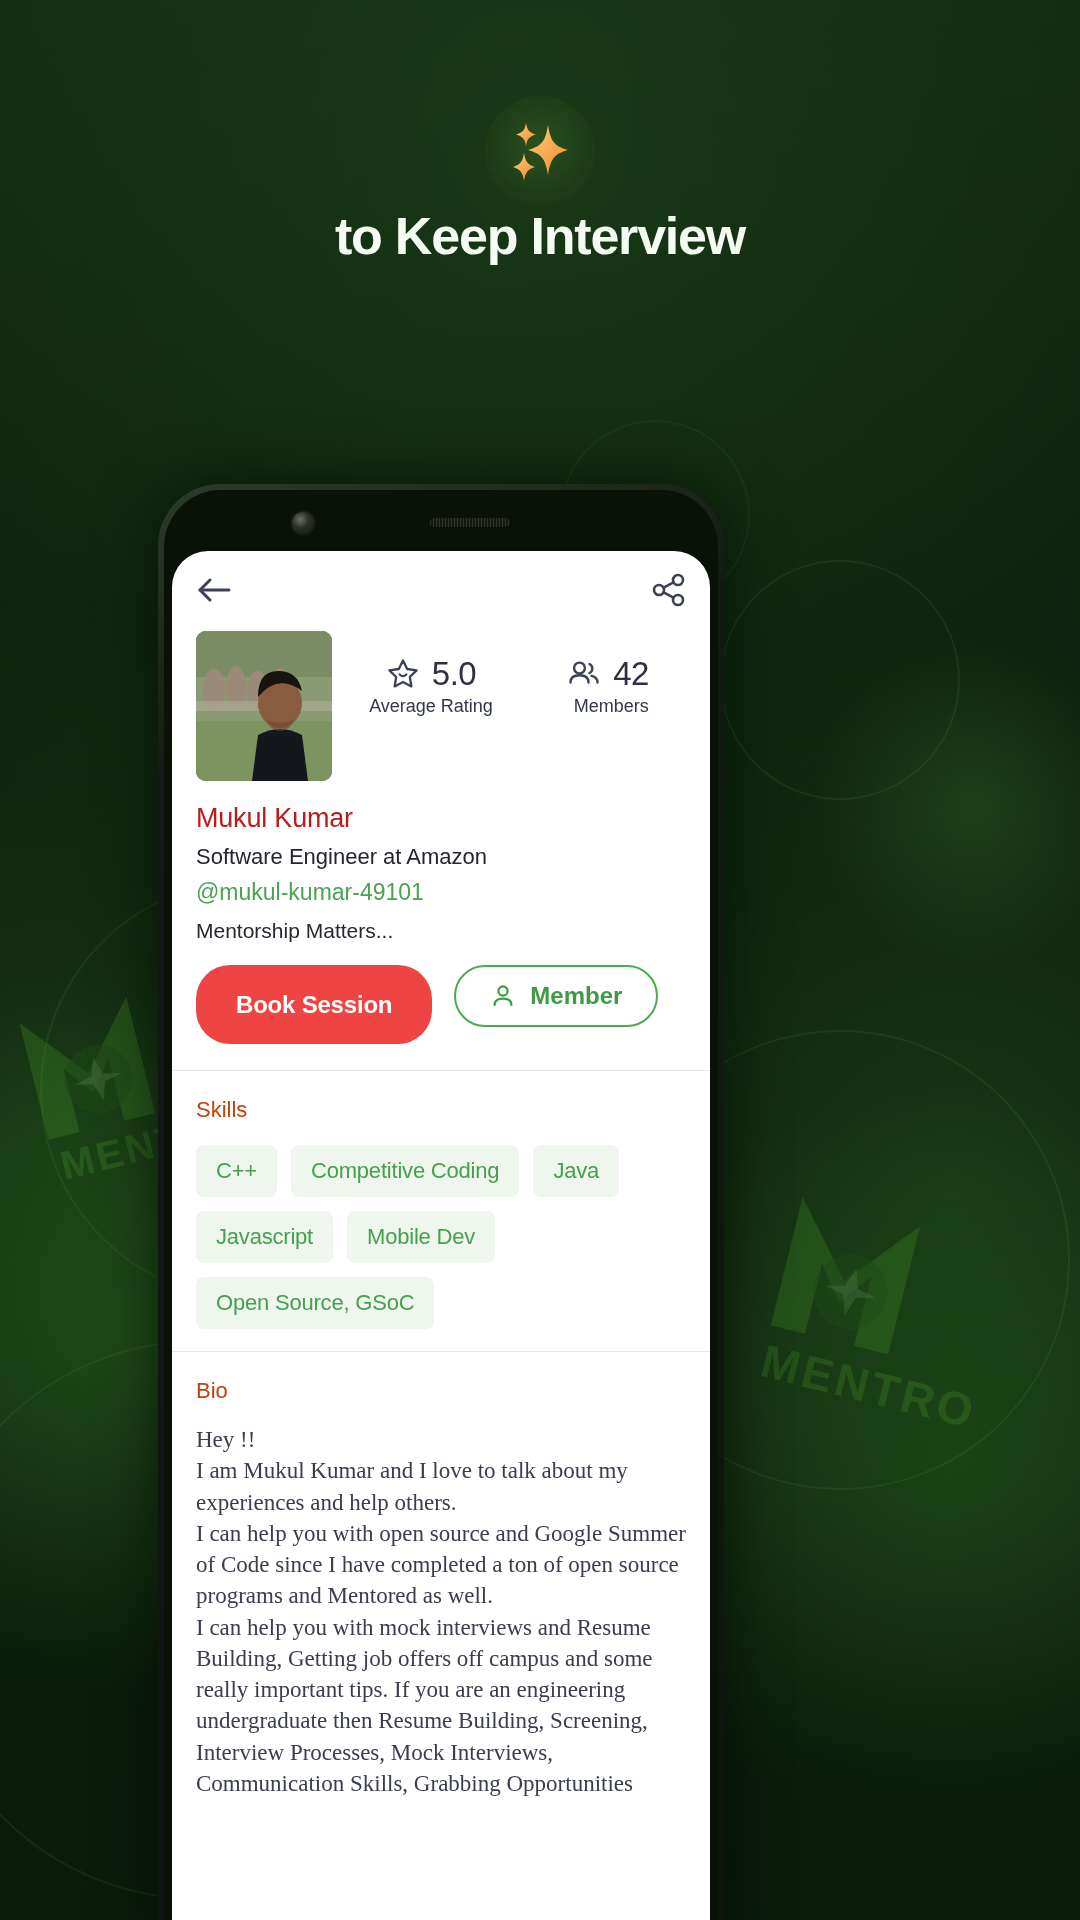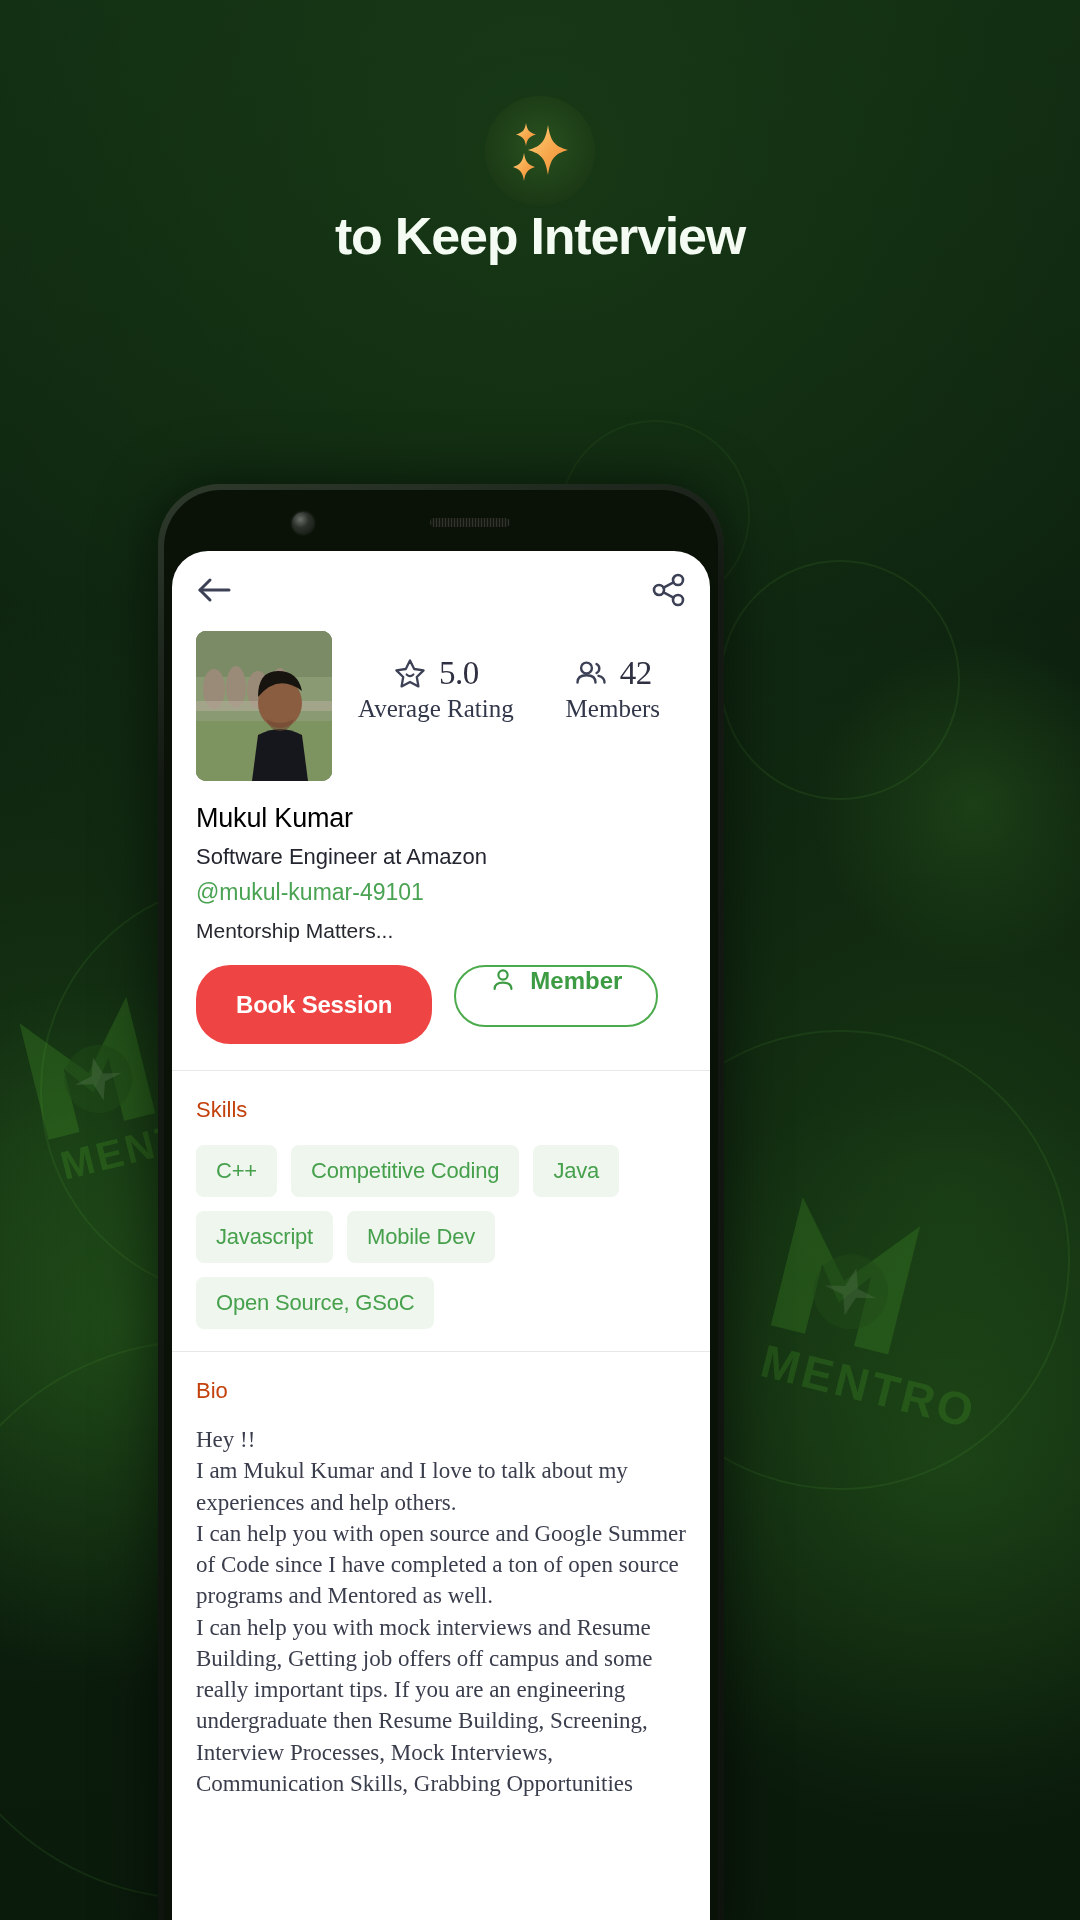--- a/index.html
+++ b/index.html
@@ -100,42 +100,42 @@
 
   
   #profile-row { display:flex; align-items:flex-start; padding:14px 24px 0 24px; }
   #avatar {
     width:136px; height:150px; border-radius:10px;
     overflow:hidden; flex:none; position:relative;
     background:#6d7a5a;
   }
   #avatar svg { display:block; }
   #stats { flex:1; display:flex; justify-content:space-around; padding-top:24px; }
-  .stat { text-align:right;font-family:Liberation Serif, serif; }
+  .stat { text-align:right; }
   .stat-top { display:flex; align-items:center; justify-content:center; gap:12px; }
   .stat-val { font-size:33px; color:#2f3142; letter-spacing:-.5px; }
-  .stat-lbl { font-size:25px; color:#33374a; margin-top:3px; }
-
-  #name { font-size:27px; color:#000000; padding:22px 16px 0 24px; letter-spacing:-.2px; }
+  .stat-lbl { font-size:18px; color:#33374a; margin-top:3px; }
+
+  #name { font-size:27px; color:#b91c1c; padding:22px 16px 0 24px; letter-spacing:-.2px; }
   #role { font-size:22px; color:#23252f; padding:10px 24px 0 24px; }
   #handle { font-size:23px; color:#4aa353; padding:9px 24px 0 24px; }
   #tagline { font-size:21px; color:#26282f; padding:13px 24px 0 24px; }
 
   #btn-row { display:flex; gap:22px; padding:22px 24px 26px 24px; }
   #book-session {
     background:#ef4444; color:#fff; border:none;
     border-radius:34px; height:79px; padding:0 40px;
     font-size:24px; font-family:inherit; font-weight:bold; letter-spacing:-.2px;
     cursor:pointer;
   }
   #member-btn {
     background:#fff; color:#3c9b43; border:2px solid #4bab4c;
     border-radius:34px; height:62px; padding:0 34px;
     font-size:24px; font-family:inherit; font-weight:bold;
-    display:flex; gap:14px; cursor:pointer;
+    display:flex; align-items:center; gap:14px; cursor:pointer;
   }
 
   .sep { height:1px; background:#e8e8e8; }
   .sec { padding:26px 24px 22px 24px; }
   .sec-title { font-size:22px; color:#c2410c; }
   #chips { display:flex; flex-wrap:wrap; gap:14px; margin-top:22px; }
   .chip {
     background:#eef6ee; color:#46a04c; border-radius:8px;
     padding:13px 20px; font-size:22px; letter-spacing:-.2px;
   }

